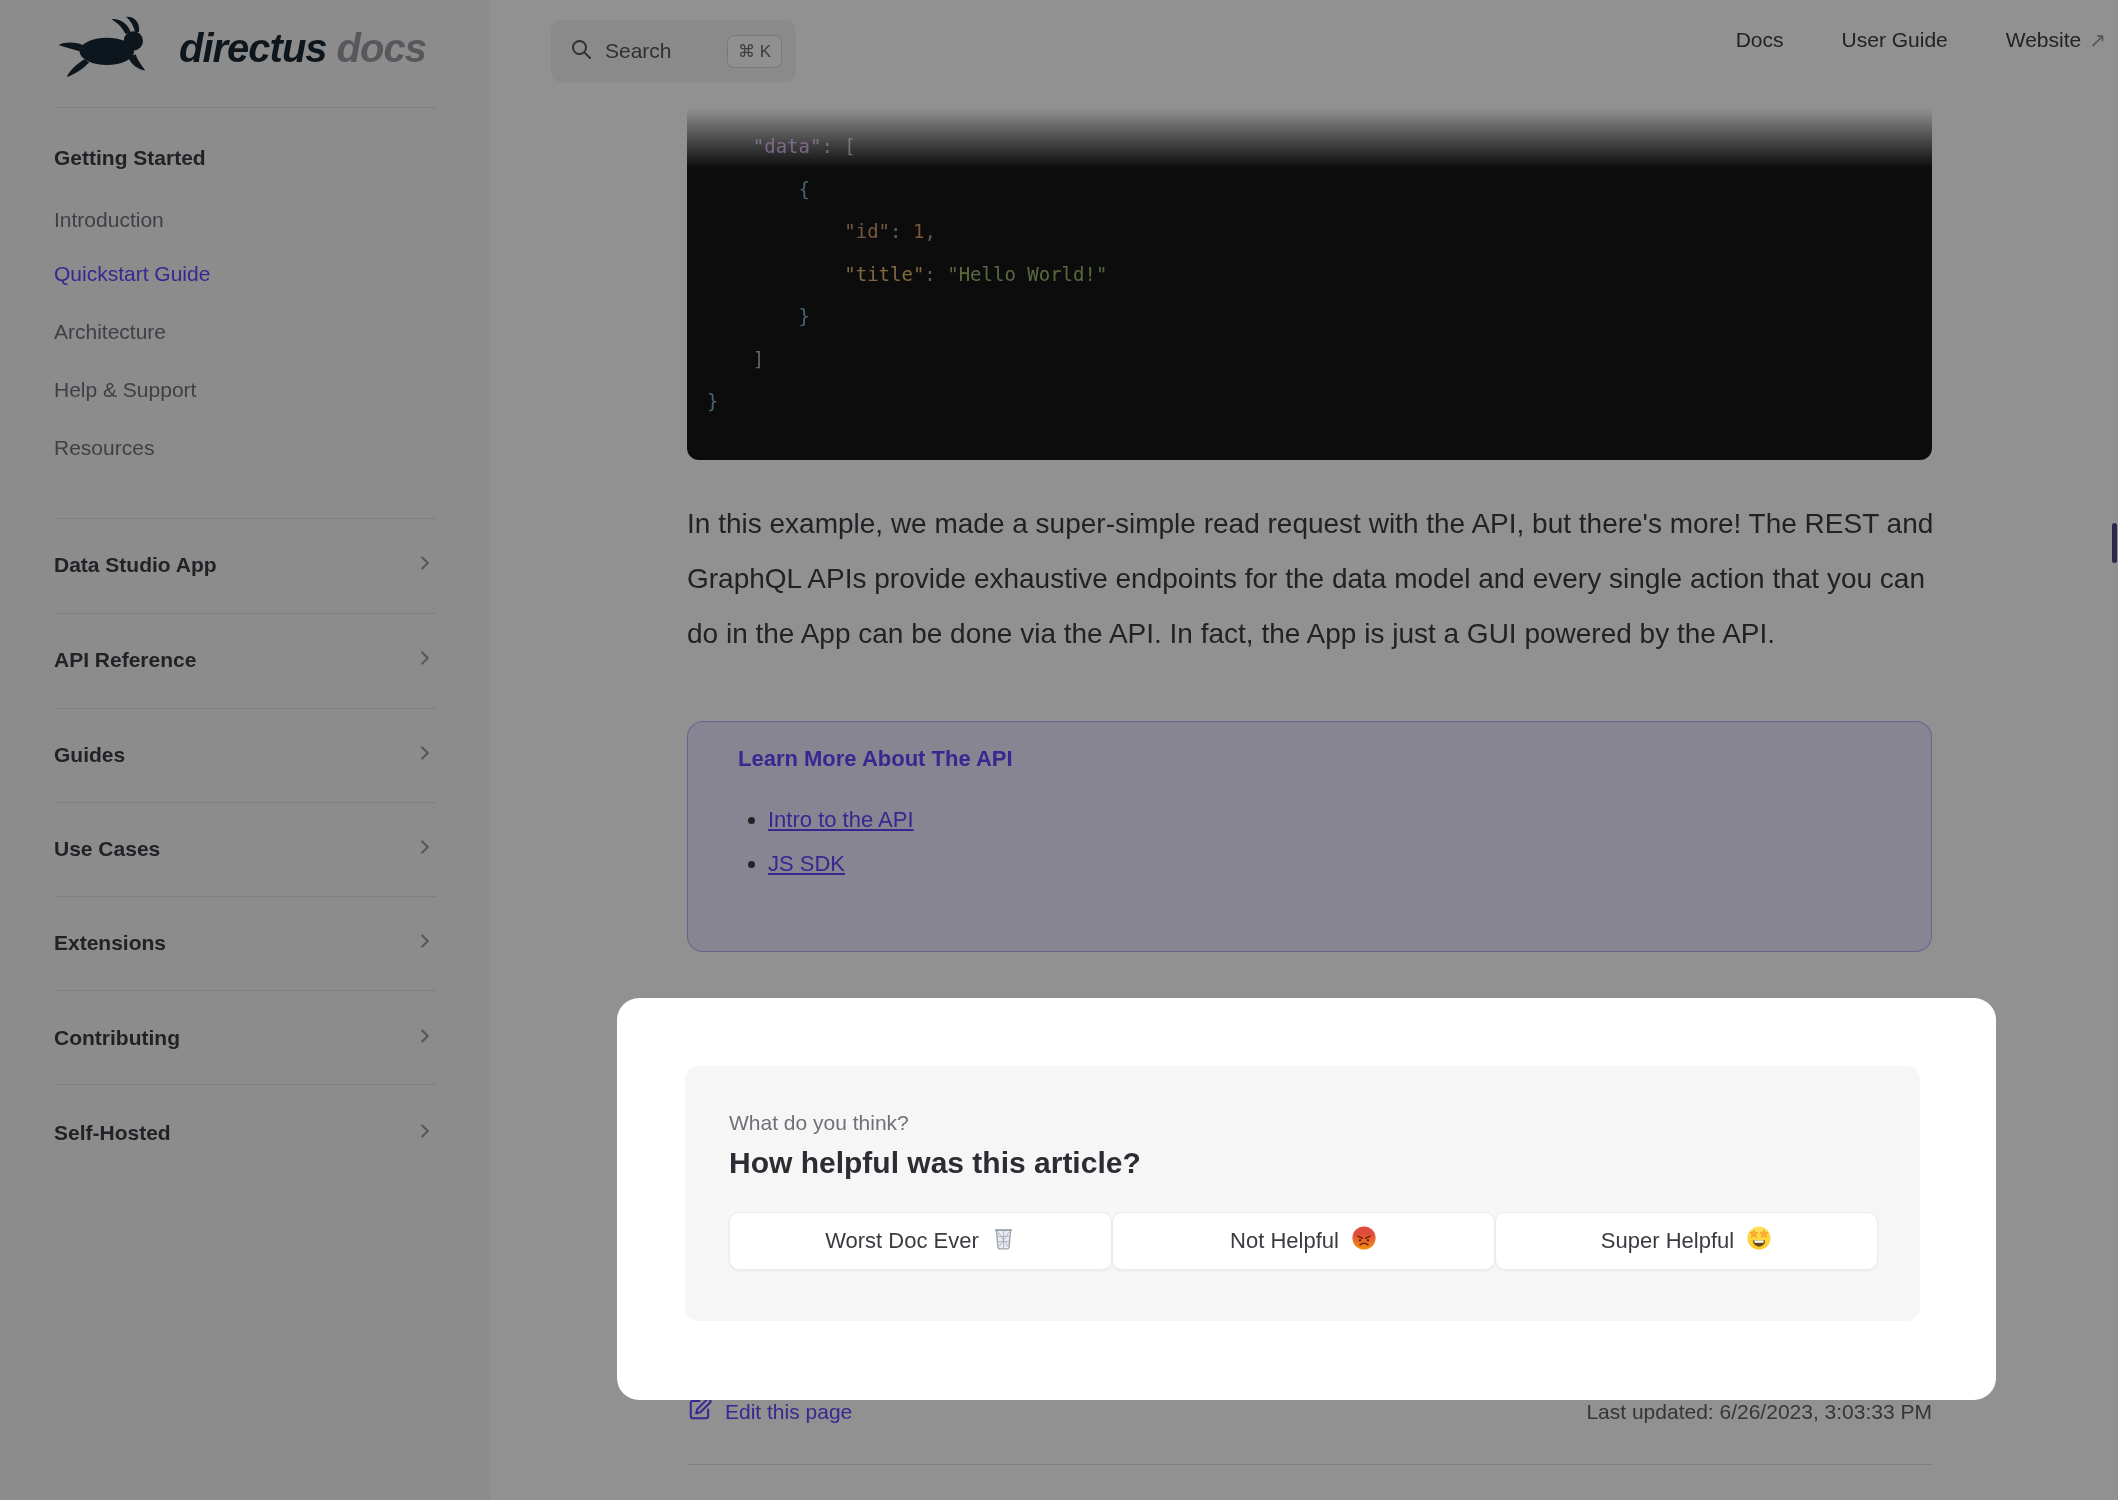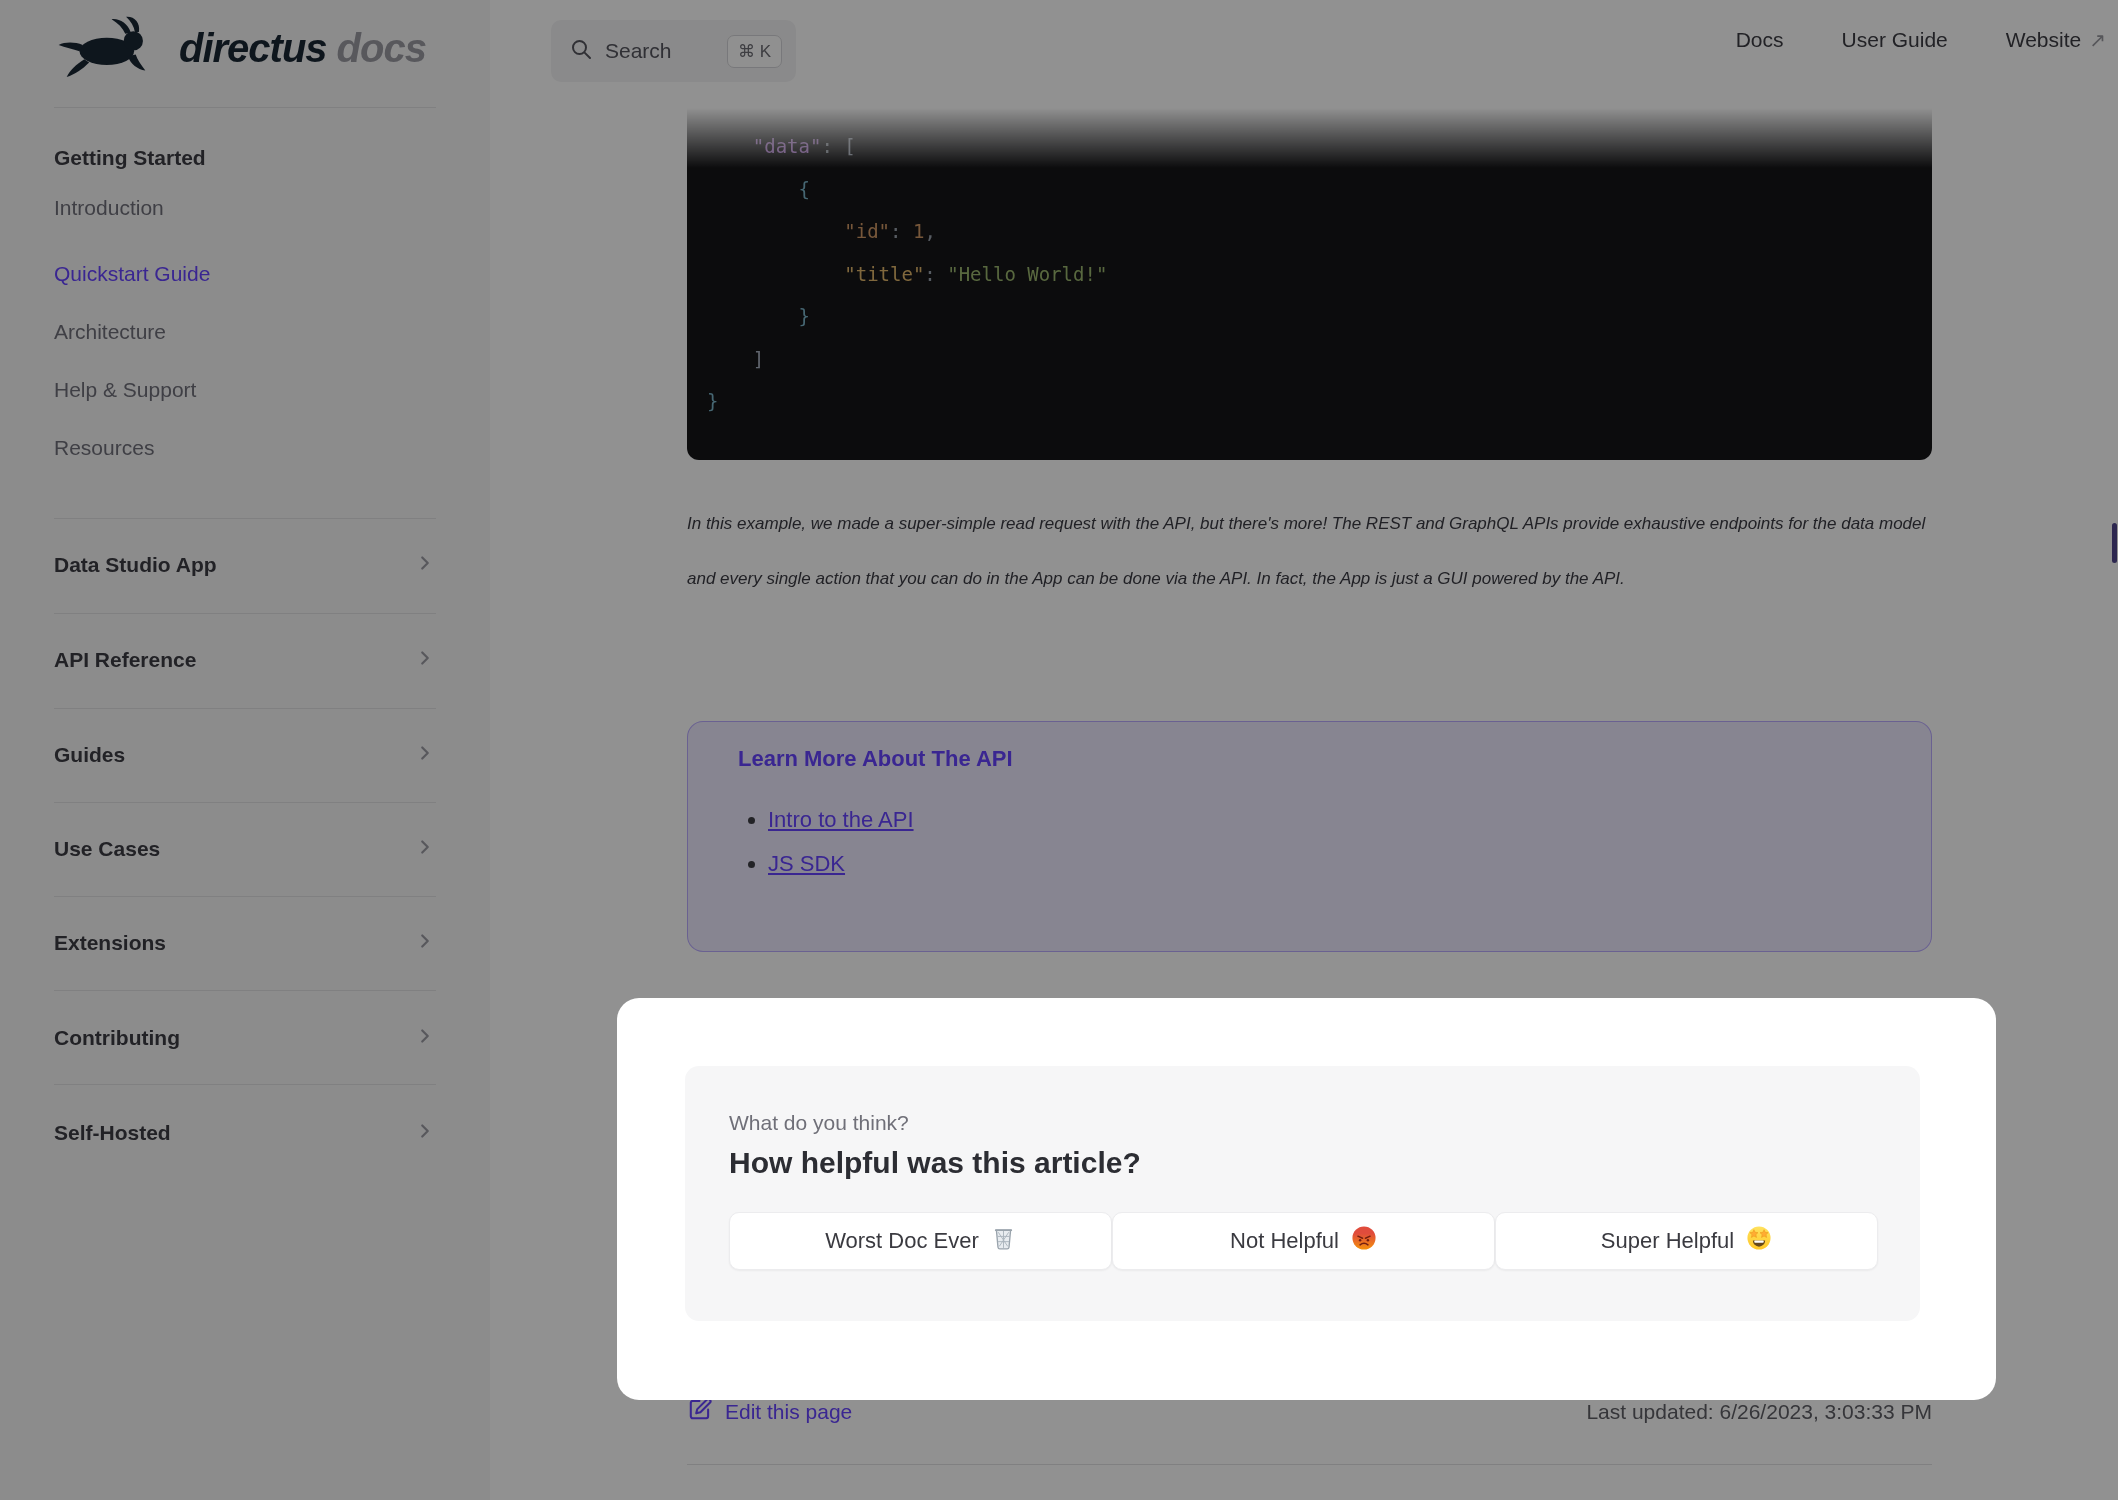--- a/index.html
+++ b/index.html
@@ -28,21 +28,21 @@
   .top-nav .arrow { color:#98989f; font-size:20px; }
 
   
   .codeblock { position:absolute; left:687px; top:108px; width:1245px; height:352px; background:#161618; border-radius:0 0 12px 12px; overflow:hidden; }
   .codeblock .fade { position:absolute; top:0; left:0; right:0; height:60px; background:linear-gradient(#ffffff, rgba(255,255,255,0)); }
   .codeblock pre { padding:17px 20px; font-family:"DejaVu Sans Mono", monospace; font-size:19px; line-height:42.5px; white-space:pre; }
   .tok-key { color:#c792ea; } .tok-punct { color:#9aa2ac; } .tok-bracket { color:#aab2c0; }
   .tok-brace { color:#7cb5c9; } .tok-prop { color:#d19a66; } .tok-prop2 { color:#e2b86b; }
   .tok-number { color:#d19a66; } .tok-string { color:#9cb86f; }
 
-  .paragraph { position:absolute; left:687px; top:496px; width:1248px; font-size:17px; font-style:italic; color:#3b3b43; line-height:55px; }
+  .paragraph { position:absolute; left:687px; top:496px; width:1248px; font-size:28px; color:#3b3b43; line-height:55px; }
 
   .callout { position:absolute; left:687px; top:721px; width:1245px; height:231px; background:#eeeaff; border:1.5px solid rgba(102,68,255,0.38); border-radius:16px; padding:24px 50px; }
   .callout-title { font-size:22px; font-weight:bold; color:#6644ff; }
   .callout ul { margin-top:26px; margin-left:30px; }
   .callout li { font-size:22px; line-height:44px; color:#3f3f46; }
   .callout li::marker { color:#3f3f46; }
   .callout a { color:#6644ff; text-decoration:underline; font-weight:500; cursor:pointer; }
 
   .page-footer-links { position:absolute; left:687px; top:1396px; width:1245px; display:flex; align-items:center; }
   .edit-link { display:flex; align-items:center; gap:12px; font-size:21px; font-weight:500; color:#6644ff; cursor:pointer; }
@@ -78,21 +78,21 @@
           <path d="M94 50 C98 60 106 66 116 68 C110 60 106 54 104 48 Z"></path>
           <path d="M38 36 C28 32 16 32 8 36 C16 39 26 41 34 44 Z"></path>
         </g>
           </svg>
       </span>
       <span class="logo-text"><span>directus</span><span class="suffix">docs</span></span>
     </div>
     <div class="side-divider" style="top:107px"></div>
 
     <div class="group-title" style="top:144px">Getting Started</div>
-    <div class="side-item" style="top:194px">Introduction</div>
+    <div class="side-item" style="top:206px">Introduction</div>
     <div class="side-item active" style="top:260px">Quickstart Guide</div>
     <div class="side-item" style="top:318px">Architecture</div>
     <div class="side-item" style="top:376px">Help &amp; Support</div>
     <div class="side-item" style="top:434px">Resources</div>
 
     <div class="side-divider" style="top:518px"></div>
     <div class="side-section" style="top:541px">
       <span class="lbl">Data Studio App</span>
       <span><svg width="22" height="22" viewBox="0 0 24 24">
             <path d="M9 6l6 6-6 6" stroke="#9b9ba3" stroke-width="2.4" fill="none" stroke-linecap="round" stroke-linejoin="round"></path>

